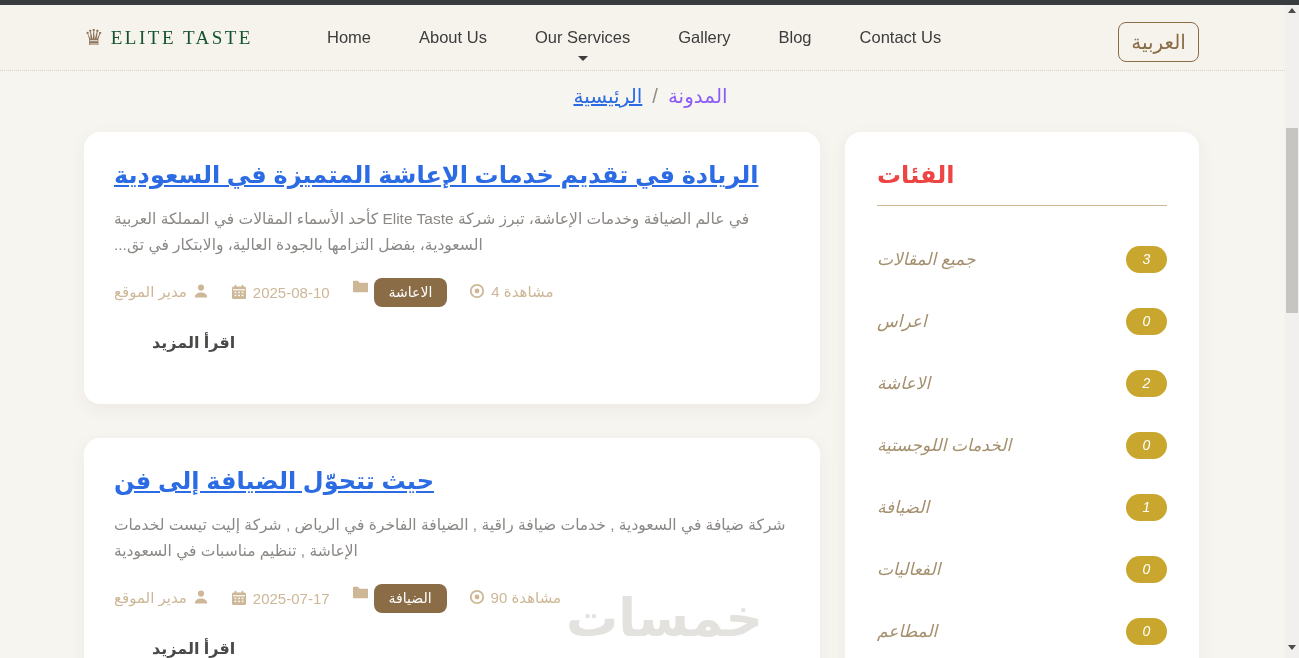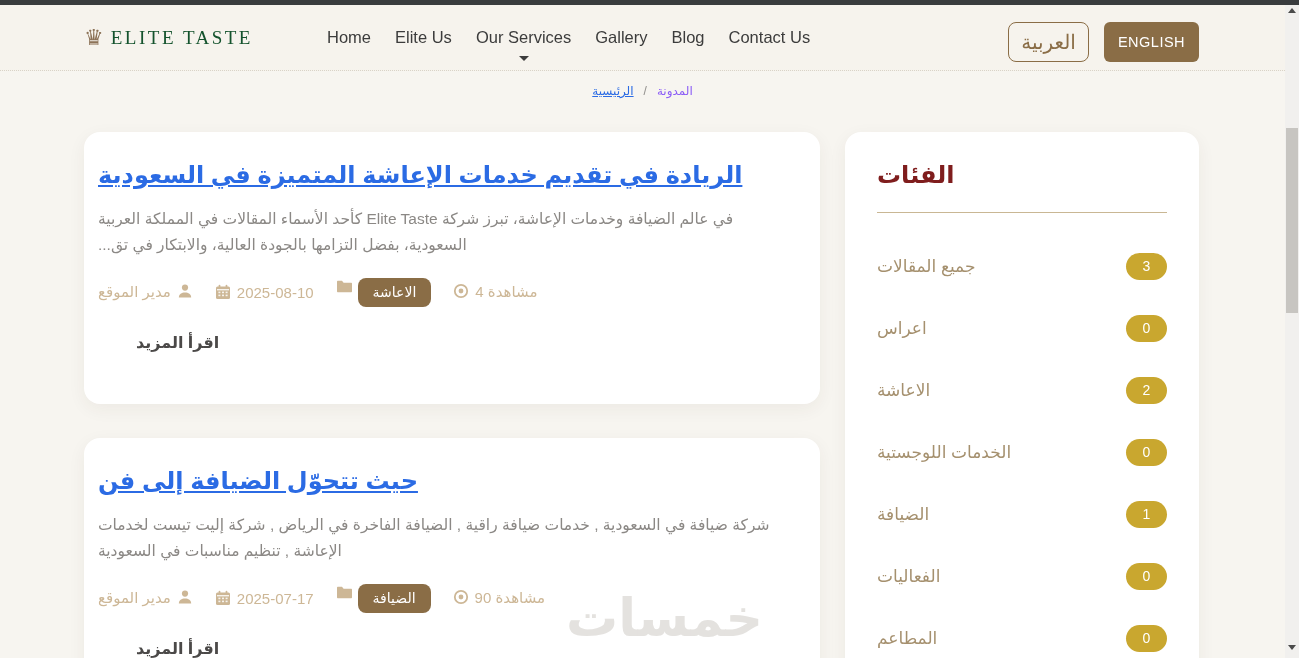--- a/index.html
+++ b/index.html
@@ -11,58 +11,58 @@
   
   .top-strip { position:absolute; top:0; left:0; width:1299px; height:5px; background:#393c3e; z-index:50; }
 
   
   .header { position:absolute; top:5px; left:0; width:1299px; height:66px; background:#f6f3ed;
             border-bottom:1px dotted #d9d3c7; z-index:10; }
   .brand { position:absolute; left:84px; top:0; height:100%; display:flex; align-items:center; gap:7px; }
   .brand-crest { font-size:22px; color:#8c7257; line-height:1; }
   .brand-name { font-family:"Liberation Serif","DejaVu Serif",serif; font-size:19px; letter-spacing:2.5px;
                 color:#14532d; font-weight:400; }
-  .nav { position:absolute; left:327px; top:0; height:100%; display:flex; align-items:center; gap:24px; }
+  .nav { position:absolute; left:327px; top:0; height:100%; display:flex; align-items:center; gap:48px; }
   .nav-item { font-size:16.5px; color:#3c3c3c; cursor:pointer; position:relative; white-space:nowrap; }
   .nav-caret { position:absolute; left:50%; transform:translateX(-50%); bottom:-14px;
                width:0; height:0; border-left:5px solid transparent; border-right:5px solid transparent;
                border-top:5px solid #3c3c3c; }
   .lang { position:absolute; right:100px; top:17px; display:flex; gap:15px; }
   .btn-outline { width:81px; height:40px; border:1.5px solid #8a6d46; border-radius:8px; background:transparent;
                  color:#8a6d46; font-size:20px; display:flex; align-items:center; justify-content:center; cursor:pointer; }
   .btn-solid { width:95px; height:40px; border:none; border-radius:6px; background:#8a6d46; color:#ffffff;
                font-size:14.5px; letter-spacing:0.5px; display:flex; align-items:center; justify-content:center; cursor:pointer; }
 
   
-  .breadcrumb { position:absolute; top:84px; left:0; width:1285px; display:flex; justify-content:center;
-                align-items:center; gap:10px; font-size:12px; }
+  .breadcrumb { position:absolute; top:84px; left:8px; width:1285px; display:flex; justify-content:center;
+                align-items:center; gap:10px; font-size:20px; }
   .crumb-link { color:#2b6be4; text-decoration:underline; cursor:pointer; }
   .crumb-sep { color:#8f8d8a; }
   .crumb-current { color:#8b5cf6; }
 
   
   .post-card { position:absolute; left:84px; width:736px; background:#ffffff; border-radius:16px;
-               box-shadow:0 5px 18px rgba(60,50,30,0.06); padding:26px 30px 28px 14px; }
+               box-shadow:0 5px 18px rgba(60,50,30,0.06); padding:26px 30px 28px 30px; }
   .post-card.first { top:132px; height:272px; }
   .post-card.second { top:438px; height:300px; }
   .post-title { font-size:24px; line-height:34px; font-weight:700; color:#2b6be4; text-decoration:underline;
                 text-align:left; margin-bottom:14px; cursor:pointer; }
   .post-excerpt { direction:rtl; text-align:left; font-size:15.5px; line-height:26px; color:#8b8885; margin-bottom:20px; }
   .post-meta { display:flex; align-items:center; gap:22px; color:#cdb796; font-size:15px; margin-bottom:26px; }
   .meta-item { display:flex; align-items:flex-start; gap:6px; }
   .meta-icon { width:16px; height:16px; display:inline-block; flex:0 0 auto; }
   .badge { background:#8a6d46; color:#ffffff; font-size:14px; border-radius:8px; padding:6px 15px; line-height:1.2; }
   .read-more { margin-left:38px; font-size:16px; font-weight:700; color:#4b4948; cursor:pointer; display:inline-block; }
 
   
   .sidebar-card { position:absolute; left:845px; top:132px; width:354px; height:580px; background:#ffffff;
                   border-radius:16px; box-shadow:0 5px 18px rgba(60,50,30,0.06); padding:26px 32px; }
-  .sidebar-title { font-size:24px; line-height:34px; font-weight:700; color:#7f1d1d; text-align:left; margin-bottom:20px; }
+  .sidebar-title { font-size:24px; line-height:34px; font-weight:700; color:#ef4444; text-align:left; margin-bottom:13px; }
   .sidebar-divider { height:1px; background:#c9b794; margin-bottom:22px; }
-  .cat-row { height:62px; display:flex; align-items:center; justify-content:space-between; cursor:pointer; }
+  .cat-row { height:62px; display:flex; align-items:center; justify-content:space-between; cursor:pointer;font-style:italic; }
   .cat-label { color:#a5906e; font-size:17px; }
   .cat-pill { min-width:41px; height:27px; padding:0 10px; border-radius:14px; background:#c9a72f; color:#ffffff;
               font-size:14px; display:flex; align-items:center; justify-content:center; }
 
   
   .watermark { position:absolute; left:566px; top:592px; font-size:52px; font-weight:700; color:#e4e2df;
                line-height:1; pointer-events:none; }
 
   
   .scrollbar { position:absolute; right:0; top:0; bottom:0; width:14px; background:#f1f0ee; z-index:40; }
@@ -82,32 +82,31 @@
 
   <div class="top-strip"></div>
 
   <div class="header">
     <div class="brand">
       <span class="brand-crest">♛</span>
       <span class="brand-name">ELITE TASTE</span>
     </div>
     <div class="nav">
       <span class="nav-item">Home</span>
-      <span class="nav-item">Elite Us</span>
+      <span class="nav-item">About Us</span>
       <span class="nav-item">
         <span>Our Services</span>
         <span class="nav-caret"></span>
       </span>
       <span class="nav-item">Gallery</span>
       <span class="nav-item">Blog</span>
       <span class="nav-item">Contact Us</span>
     </div>
     <div class="lang">
       <button class="btn-outline">العربية</button>
-      <button class="btn-solid">ENGLISH</button>
     </div>
   </div>
 
   <div class="breadcrumb">
     <span class="crumb-link">الرئيسية</span>
     <span class="crumb-sep">/</span>
     <span class="crumb-current">المدونة</span>
   </div>
 
   <div class="post-card first">

